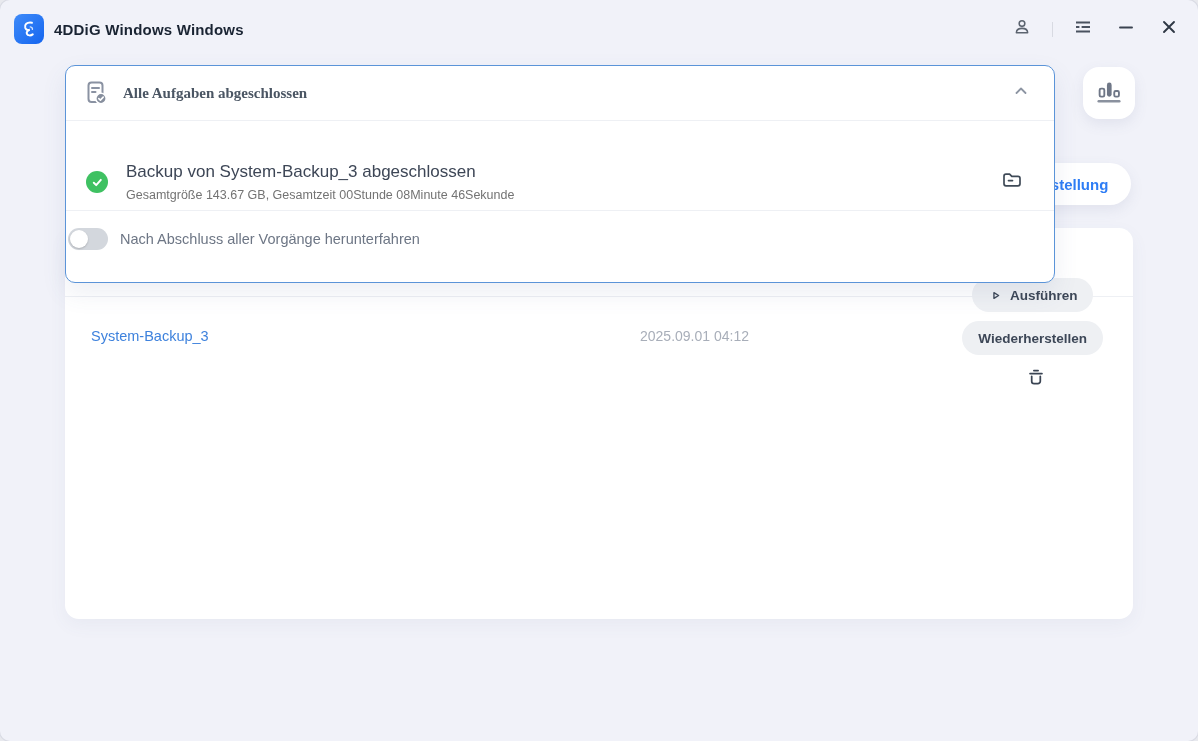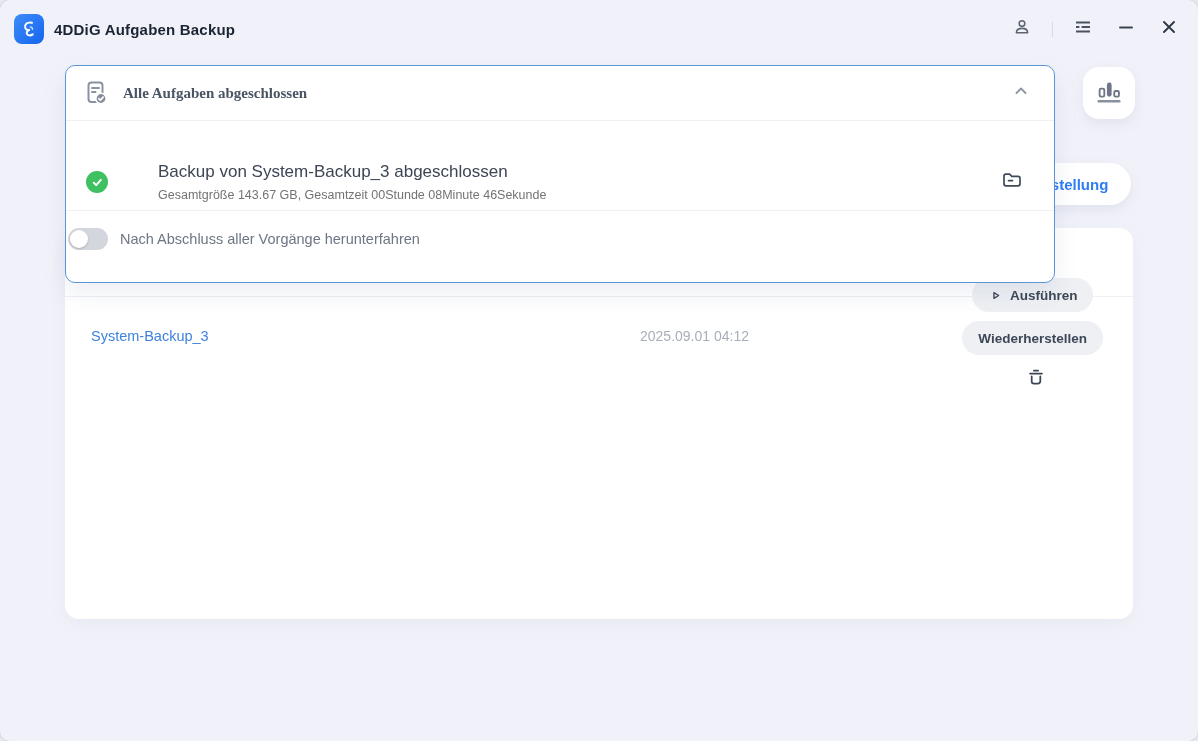--- a/index.html
+++ b/index.html
@@ -26,21 +26,21 @@
 
   
   .chart-btn{position:absolute;left:1083px;top:67px;width:52px;height:52px;background:#ffffff;border-radius:16px;box-shadow:0 5px 14px rgba(90,100,140,.10);display:flex;align-items:center;justify-content:center;cursor:pointer;}
   .restore-big-btn{position:absolute;left:955px;top:163px;width:176px;height:42px;background:#ffffff;border-radius:21px;box-shadow:0 5px 14px rgba(90,100,140,.10);display:flex;align-items:center;justify-content:center;font-size:15px;font-weight:700;color:#2e7df5;cursor:pointer;}
 
   
   .notif-panel{position:absolute;left:65px;top:65px;width:990px;height:218px;background:#ffffff;border:1px solid #5b94d8;border-radius:10px;box-shadow:0 10px 24px rgba(80,100,150,.10);}
   .notif-header{position:absolute;left:0;right:0;top:0;height:55px;display:flex;align-items:center;padding:0 22px 0 15px;border-bottom:1px solid #eef0f4;}
   .notif-title{margin-left:12px;font-size:15px;font-weight:700;color:#4a5563;font-family:Liberation Serif, serif;}
   .collapse-btn{margin-left:auto;display:flex;align-items:center;justify-content:center;width:22px;height:22px;cursor:pointer;}
-  .notif-body{position:absolute;left:0;right:0;top:56px;height:106px;display:flex;align-items:center;padding:14px 28px 0 20px;gap:32px;}
+  .notif-body{position:absolute;left:0;right:0;top:56px;height:106px;display:flex;align-items:center;padding:14px 28px 0 20px;}
   .status-dot{width:22px;height:22px;border-radius:50%;background:#3fc162;display:flex;align-items:center;justify-content:center;flex:0 0 auto;}
   .task-texts{margin-left:18px;}
   .task-title{font-size:17px;color:#3d4656;}
   .task-details{margin-top:6px;font-size:12.5px;color:#737373;}
   .open-folder-btn{margin-left:auto;display:flex;align-items:center;justify-content:center;width:28px;height:28px;cursor:pointer;}
   .notif-footer{position:absolute;left:0;right:0;bottom:16px;height:56px;display:flex;align-items:center;padding:0 2px;border-top:1px solid #eef0f4;}
   .toggle{position:relative;width:40px;height:22px;border-radius:11px;background:#d3d7dd;cursor:pointer;flex:0 0 auto;}
   .toggle .knob{position:absolute;left:2px;top:2px;width:18px;height:18px;border-radius:50%;background:#ffffff;box-shadow:0 1px 2px rgba(0,0,0,.18);}
   .toggle-label{margin-left:12px;font-size:14.5px;color:#6d7685;}
 </style>
@@ -49,21 +49,21 @@
 
 <div class="window">
 
   <div class="topbar">
     <div class="logo">
       <svg width="20" height="20" viewBox="0 0 24 24">
         <path d="M15.5 4.5 C9 3.5 6.5 7 7.5 10.5 C8.3 13 11 13.5 13 13 C10.5 13.5 8.5 15.5 9.5 17.8 C10.5 20 14 20.3 16.5 18.5" fill="none" stroke="#ffffff" stroke-width="2.4" stroke-linecap="round"></path>
         <path d="M13.5 9.5 c1.8 .3 2.8 1.4 2.6 3" fill="none" stroke="#cfe2ff" stroke-width="1.6" stroke-linecap="round"></path>
       </svg>
     </div>
-    <div class="app-title">4DDiG Aufgaben Backup</div>
+    <div class="app-title">4DDiG Windows Windows</div>
     <div class="topbar-right">
       <div class="tb-btn">
         <span>
           <svg width="20" height="20" viewBox="0 0 22 22">
               <circle cx="11" cy="7.2" r="3.1" fill="none" stroke="#5c6470" stroke-width="1.7"></circle>
               <path d="M4.8 17.4 c0-3.2 2.8-4.9 6.2-4.9 s6.2 1.7 6.2 4.9 z" fill="none" stroke="#5c6470" stroke-width="1.7" stroke-linejoin="round"></path>
             </svg>
         </span>
       </div>
       <div class="tb-divider"></div>

